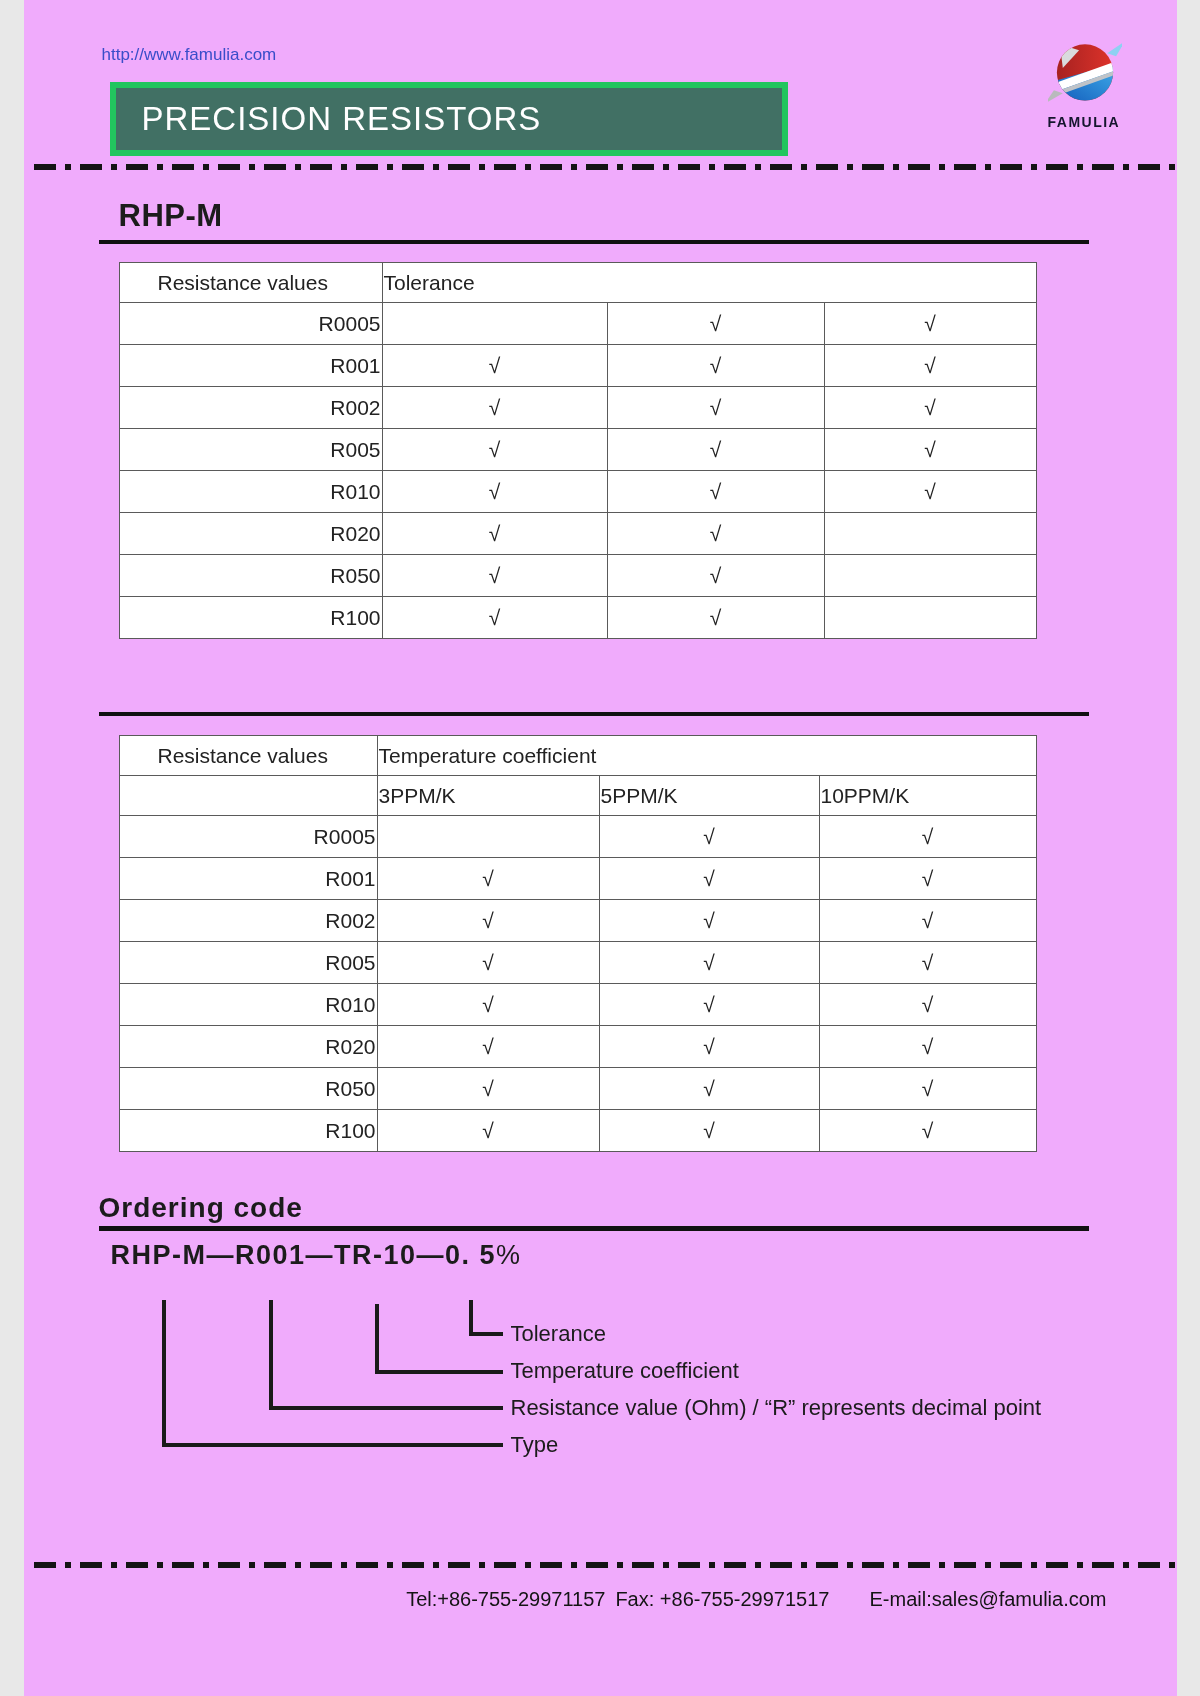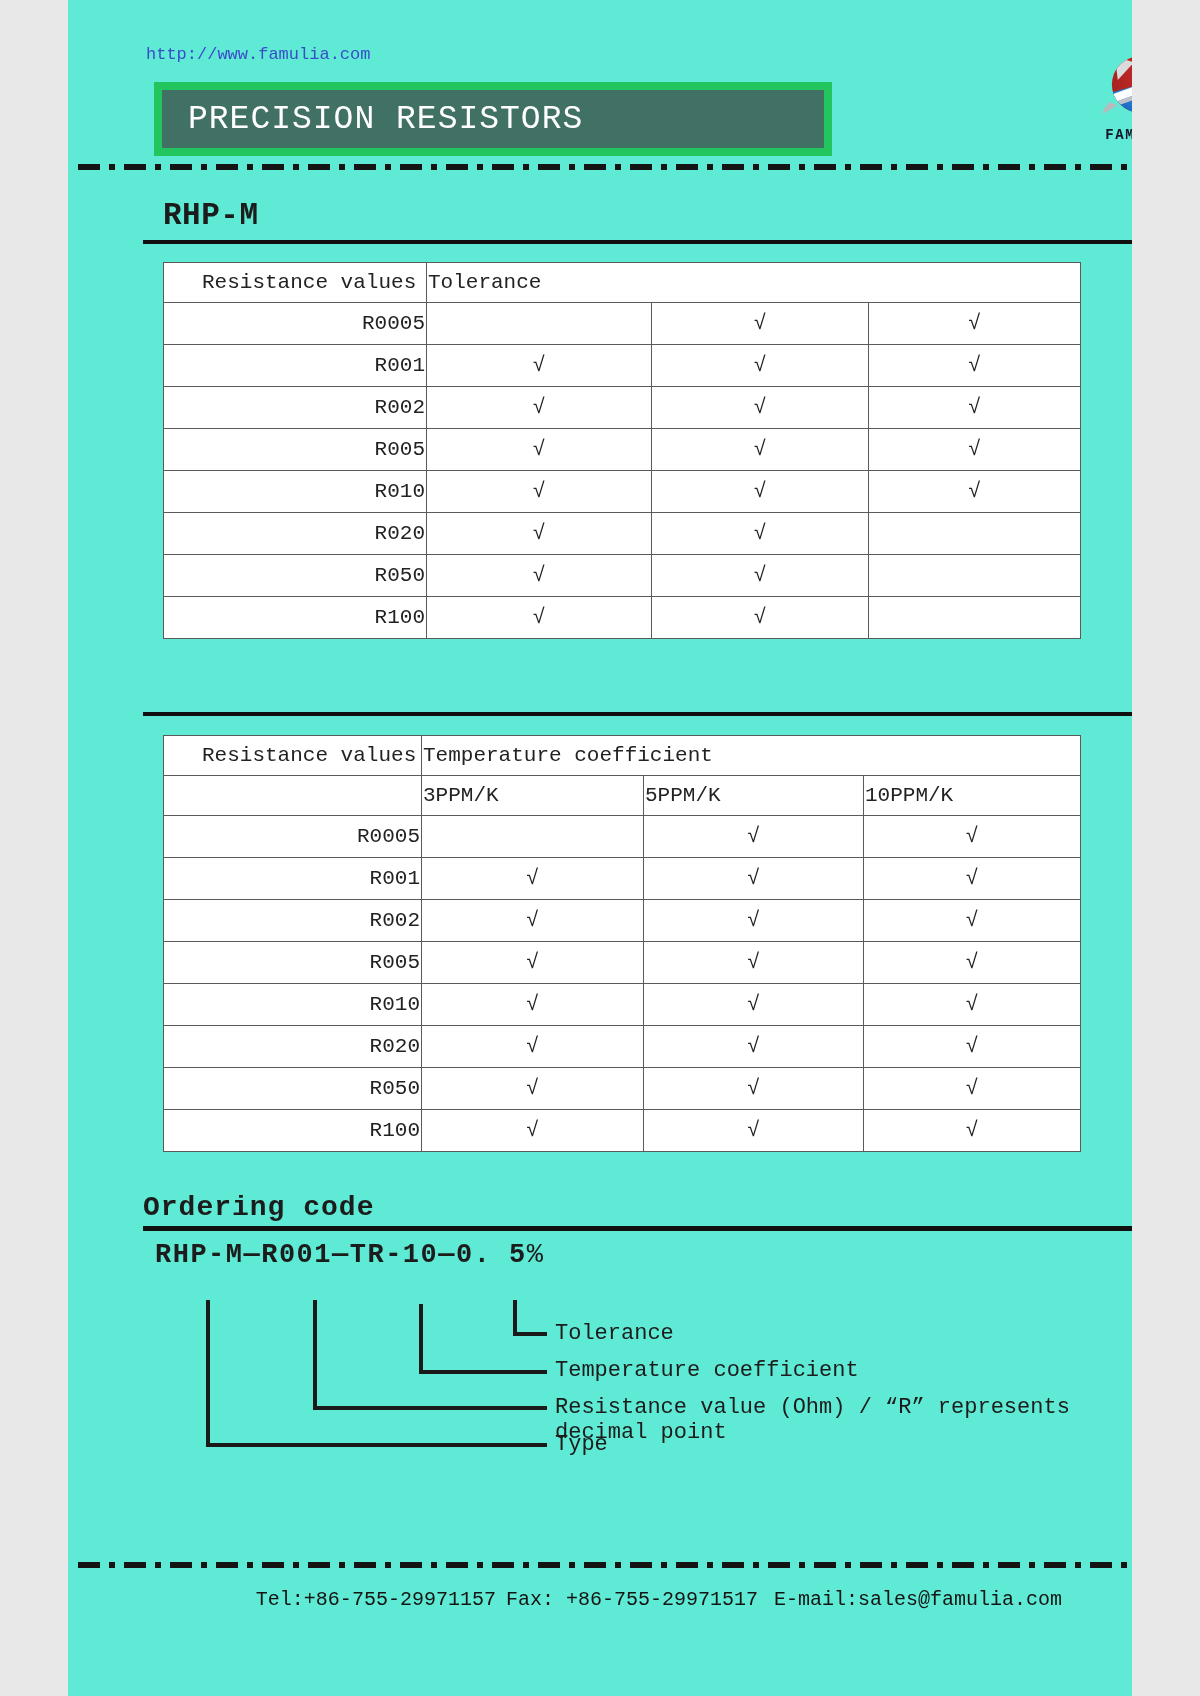--- a/index.html
+++ b/index.html
@@ -1,31 +1,31 @@
 <!DOCTYPE html>
 <html><head>
 <meta charset="utf-8">
 <style>
   html,body { margin:0; padding:0; background:#e8e8e8; }
   .page {
-    position:relative; width:1064px; height:1696px; margin:0 auto;
-    background:#5eead4; font-family:Liberation Mono, monospace;
+    position:relative; width:1153px; height:1696px; margin:0 auto;
+    background:#f0abfc; font-family:Liberation Sans, sans-serif;
     color:#1c1c1c; overflow:hidden;
   }
   .abs { position:absolute; }
 
   
   .url { left:78px; top:45px; font-size:17px; color:#3a4dc9; }
   .banner {
     left:86px; top:82px; width:678px; height:74px;
-    background:#417064; border:8px solid #22c55e; box-sizing:border-box;
+    background:#417064; border:6px solid #22c55e; box-sizing:border-box;
     display:flex; align-items:center; padding-left:26px;
   }
   .banner span { color:#ffffff; font-size:33px; letter-spacing:1px; }
-  .logo { left:1024px; top:46px; width:96px; text-align:center; }
+  .logo { left:1024px; top:34px; width:96px; text-align:left; }
   .logo-text { font-size:14px; font-weight:bold; letter-spacing:1.5px; color:#15152e; margin-top:2px; }
 
   .dashline {
     height:6px; left:10px; width:1180px;
     background:repeating-linear-gradient(to right,
       #141414 0 22px, transparent 22px 31px,
       #141414 31px 37px, transparent 37px 46px);
   }
   .dash-top { top:164px; }
   .dash-bottom { top:1562px; }
@@ -54,21 +54,21 @@
   .rule3 { top:1226px; height:5px; }
   .code { left:87px; top:1240px; font-size:27px; font-weight:bold; letter-spacing:1.5px; }
   .code .pct { font-weight:400; }
   .vline { width:4px; background:#1a1a1a; }
   .hline { height:4px; background:#1a1a1a; }
   .dlabel { left:487px; font-size:22px; color:#1c1c1c; }
 
   
   .footer { right:70px; top:1588px; font-size:20px; color:#141414; white-space:nowrap; }
   .footer .sep1 { margin-left:10px; }
-  .footer .sep2 { margin-left:16px; }
+  .footer .sep2 { margin-left:40px; }
 </style>
 </head>
 <body>
 
 <div class="page">
 
   <div class="abs url" style="color: rgb(58, 77, 201);">http://www.famulia.com</div>
 
   <div class="abs banner" style="background: rgb(65, 112, 100);">
     <span>PRECISION RESISTORS</span>

